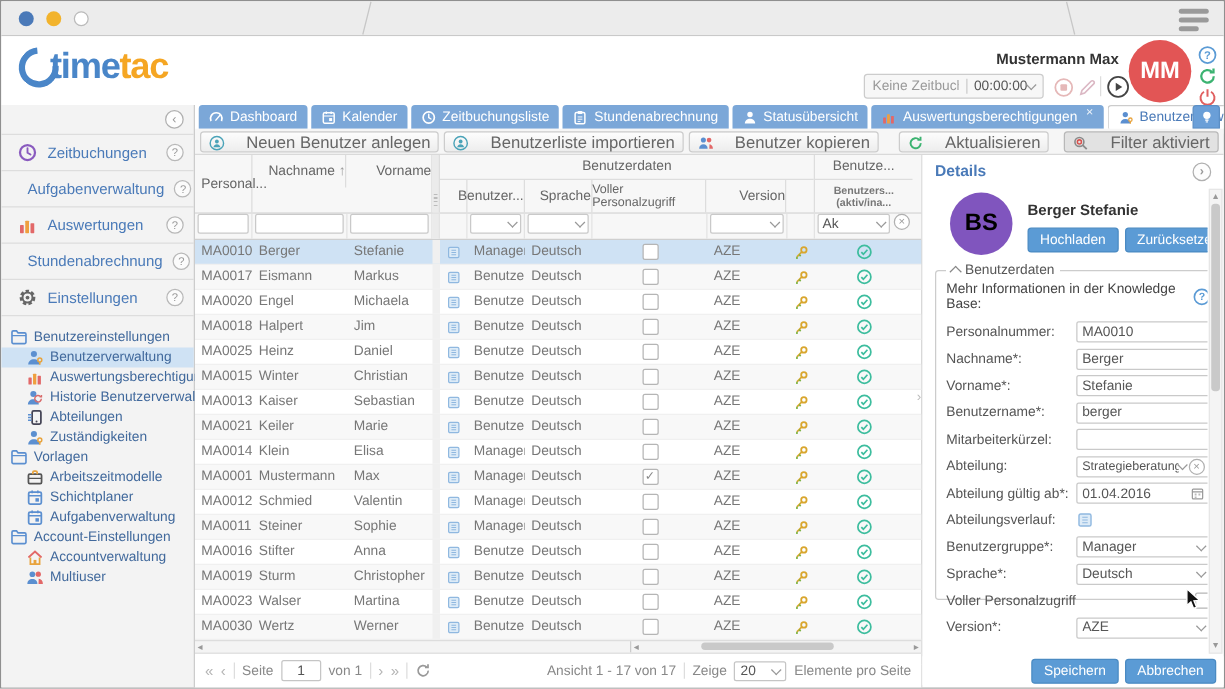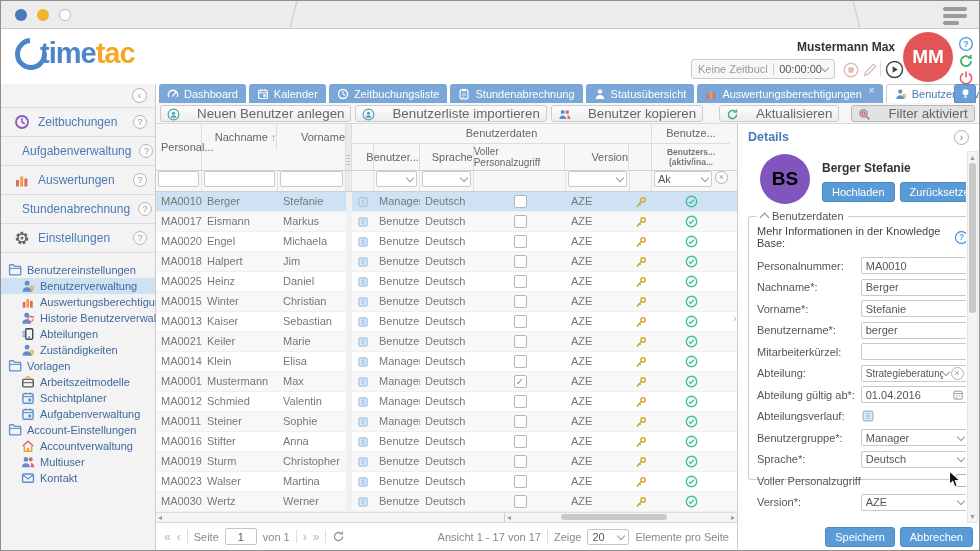--- a/index.html
+++ b/index.html
@@ -389,29 +389,20 @@
           <span class="ic" style="color:#5b8fd0;">
             <svg viewBox="0 0 16 16" width="100%" height="100%">
               <circle cx="5.6" cy="5" r="2.6" fill="#5b8fd0"></circle>
               <path d="M1 14c0-3 2-4.6 4.6-4.6S10.2 11 10.2 14z" fill="#5b8fd0"></path>
               <circle cx="11" cy="5" r="2.4" fill="#e26868"></circle>
               <path d="M11.4 9.2c2.3.2 3.8 1.8 3.8 4.8h-4z" fill="#e26868"></path>
             </svg>
           </span>
           <span>Multiuser</span>
         </div>
-        <div class="tr-item lvl1">
-          <span class="ic" style="color:#5b8fd0;">
-            <svg viewBox="0 0 16 16" width="100%" height="100%">
-              <rect x="1.8" y="3.4" width="12.4" height="9.4" rx="1.2" fill="none" stroke="currentColor" stroke-width="1.6"></rect>
-              <path d="M2.2 4.2L8 9l5.8-4.8" fill="none" stroke="currentColor" stroke-width="1.4"></path>
-            </svg>
-          </span>
-          <span>Kontakt</span>
-        </div>
       </div>
   </aside>
 
   <div class="tabrow">
       <div class="tab">
         <span class="ic">
           <svg viewBox="0 0 16 16" width="100%" height="100%">
             <path d="M2.4 11.8a6.2 6.2 0 1 1 11.2 0" fill="none" stroke="currentColor" stroke-width="1.8"></path>
             <path d="M7.6 10.8L11.6 6" stroke="currentColor" stroke-width="1.6" stroke-linecap="round"></path>
           </svg>

